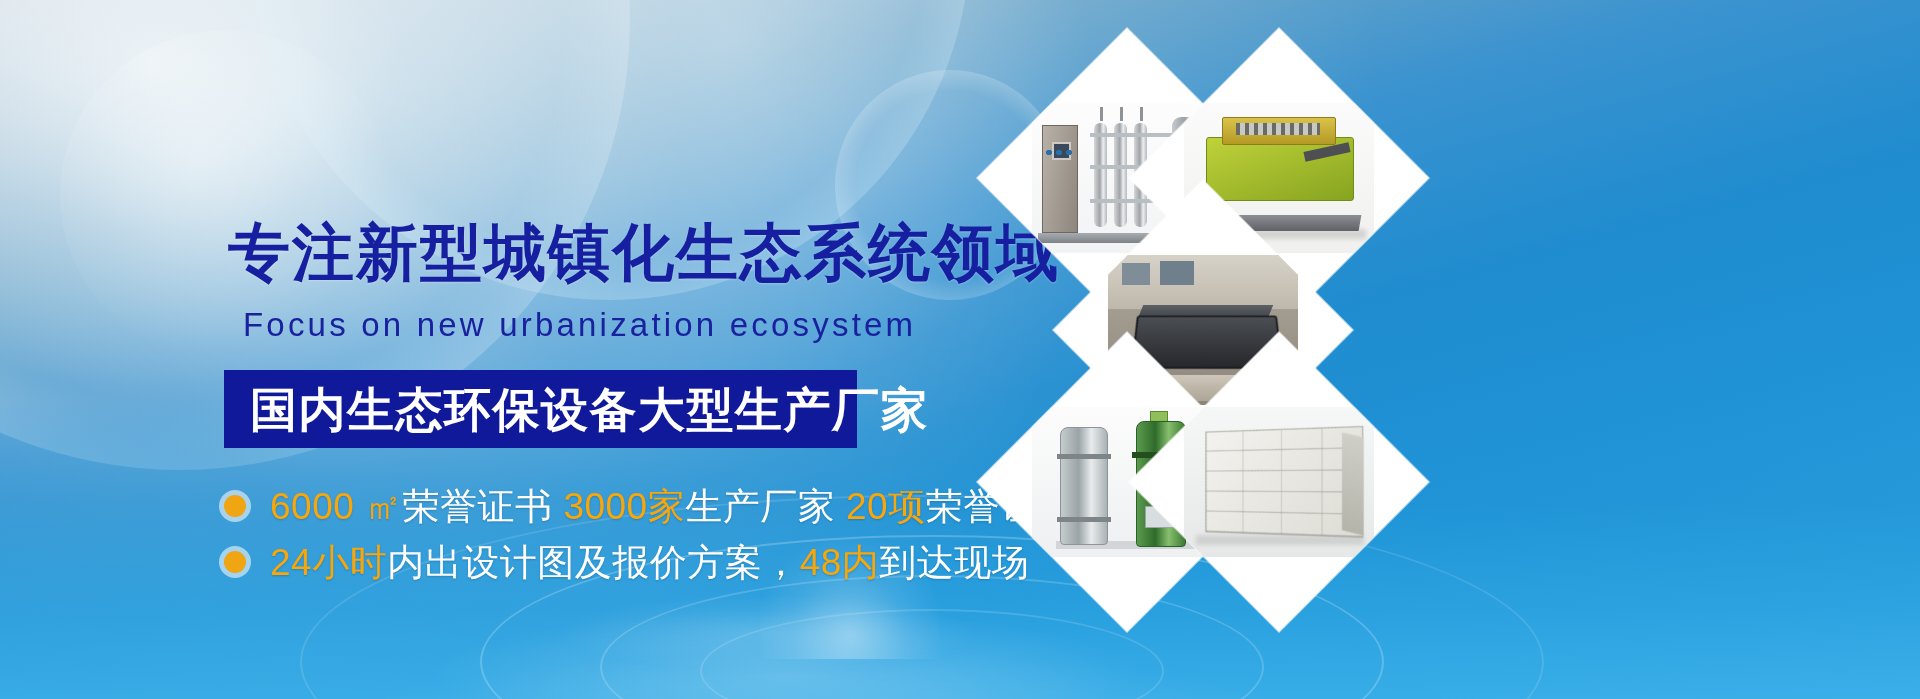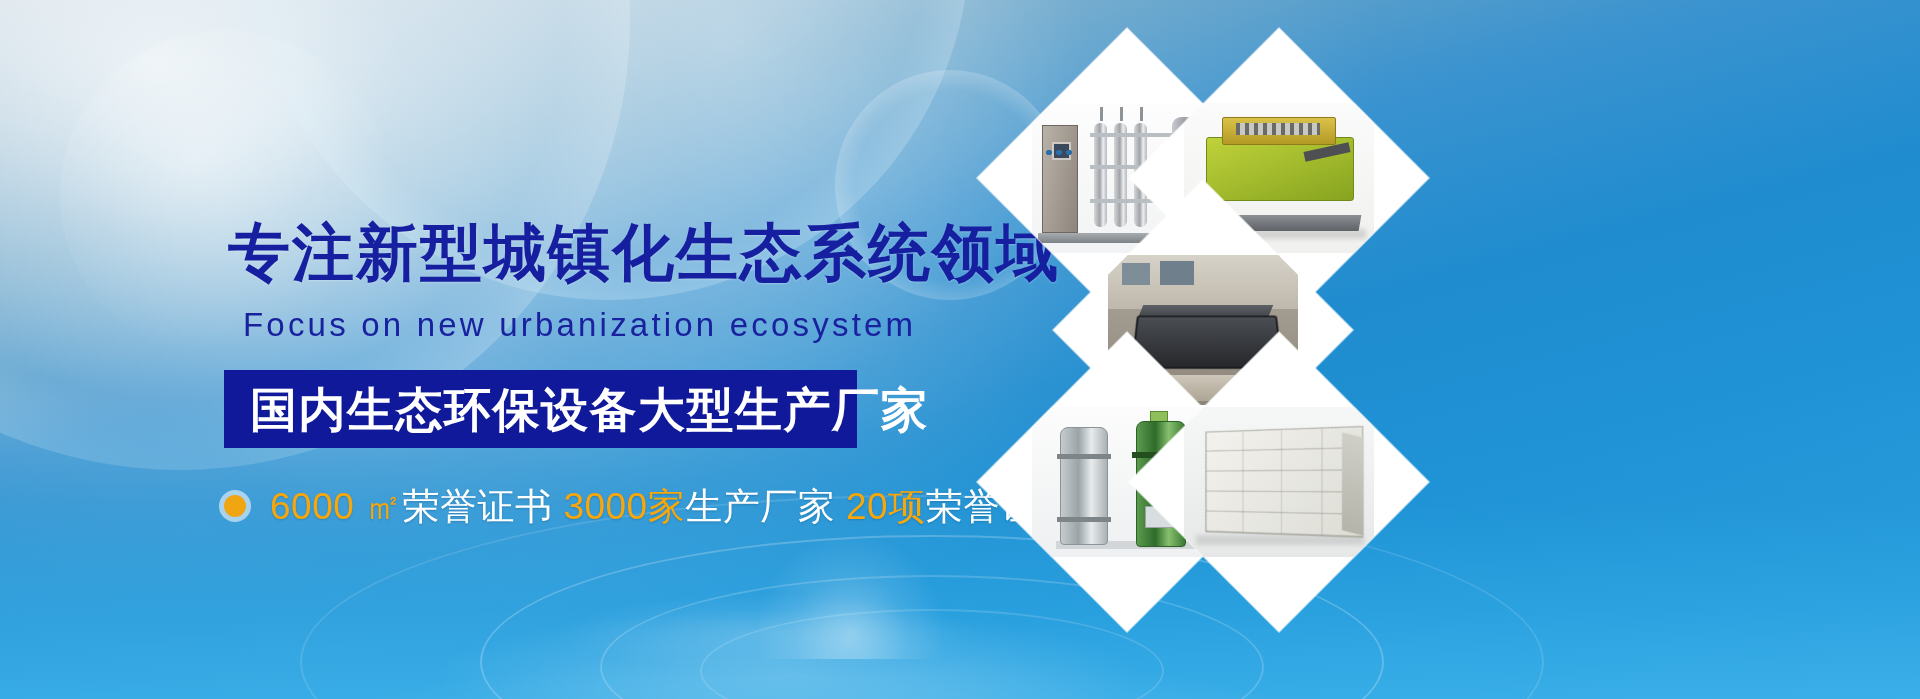--- a/index.html
+++ b/index.html
@@ -211,20 +211,24 @@
 
     <div class="navybox">
       <div class="nbtext">国内生态环保设备大型生产厂家</div>
     </div>
 
     <div class="bullets">
       <div class="brow">
         <span class="bdot"></span>
         <span class="btext"><span class="hl">6000 ㎡</span><span>荣誉证书 </span><span class="hl">3000家</span><span>生产厂家 </span><span class="hl">20项</span><span>荣誉证书</span></span>
       </div>
+      <div class="brow">
+        <span class="bdot"></span>
+        <span class="btext"><span class="hl">24小时</span><span>内出设计图及报价方案，</span><span class="hl">48内</span><span>到达现场</span></span>
+      </div>
     </div>
 
   </div>
 
   <div class="diamonds">
 
     <div class="dia d1">
       <div class="inner">
         <div class="photo p1">
           <span class="stem" style="left:68px"></span>

